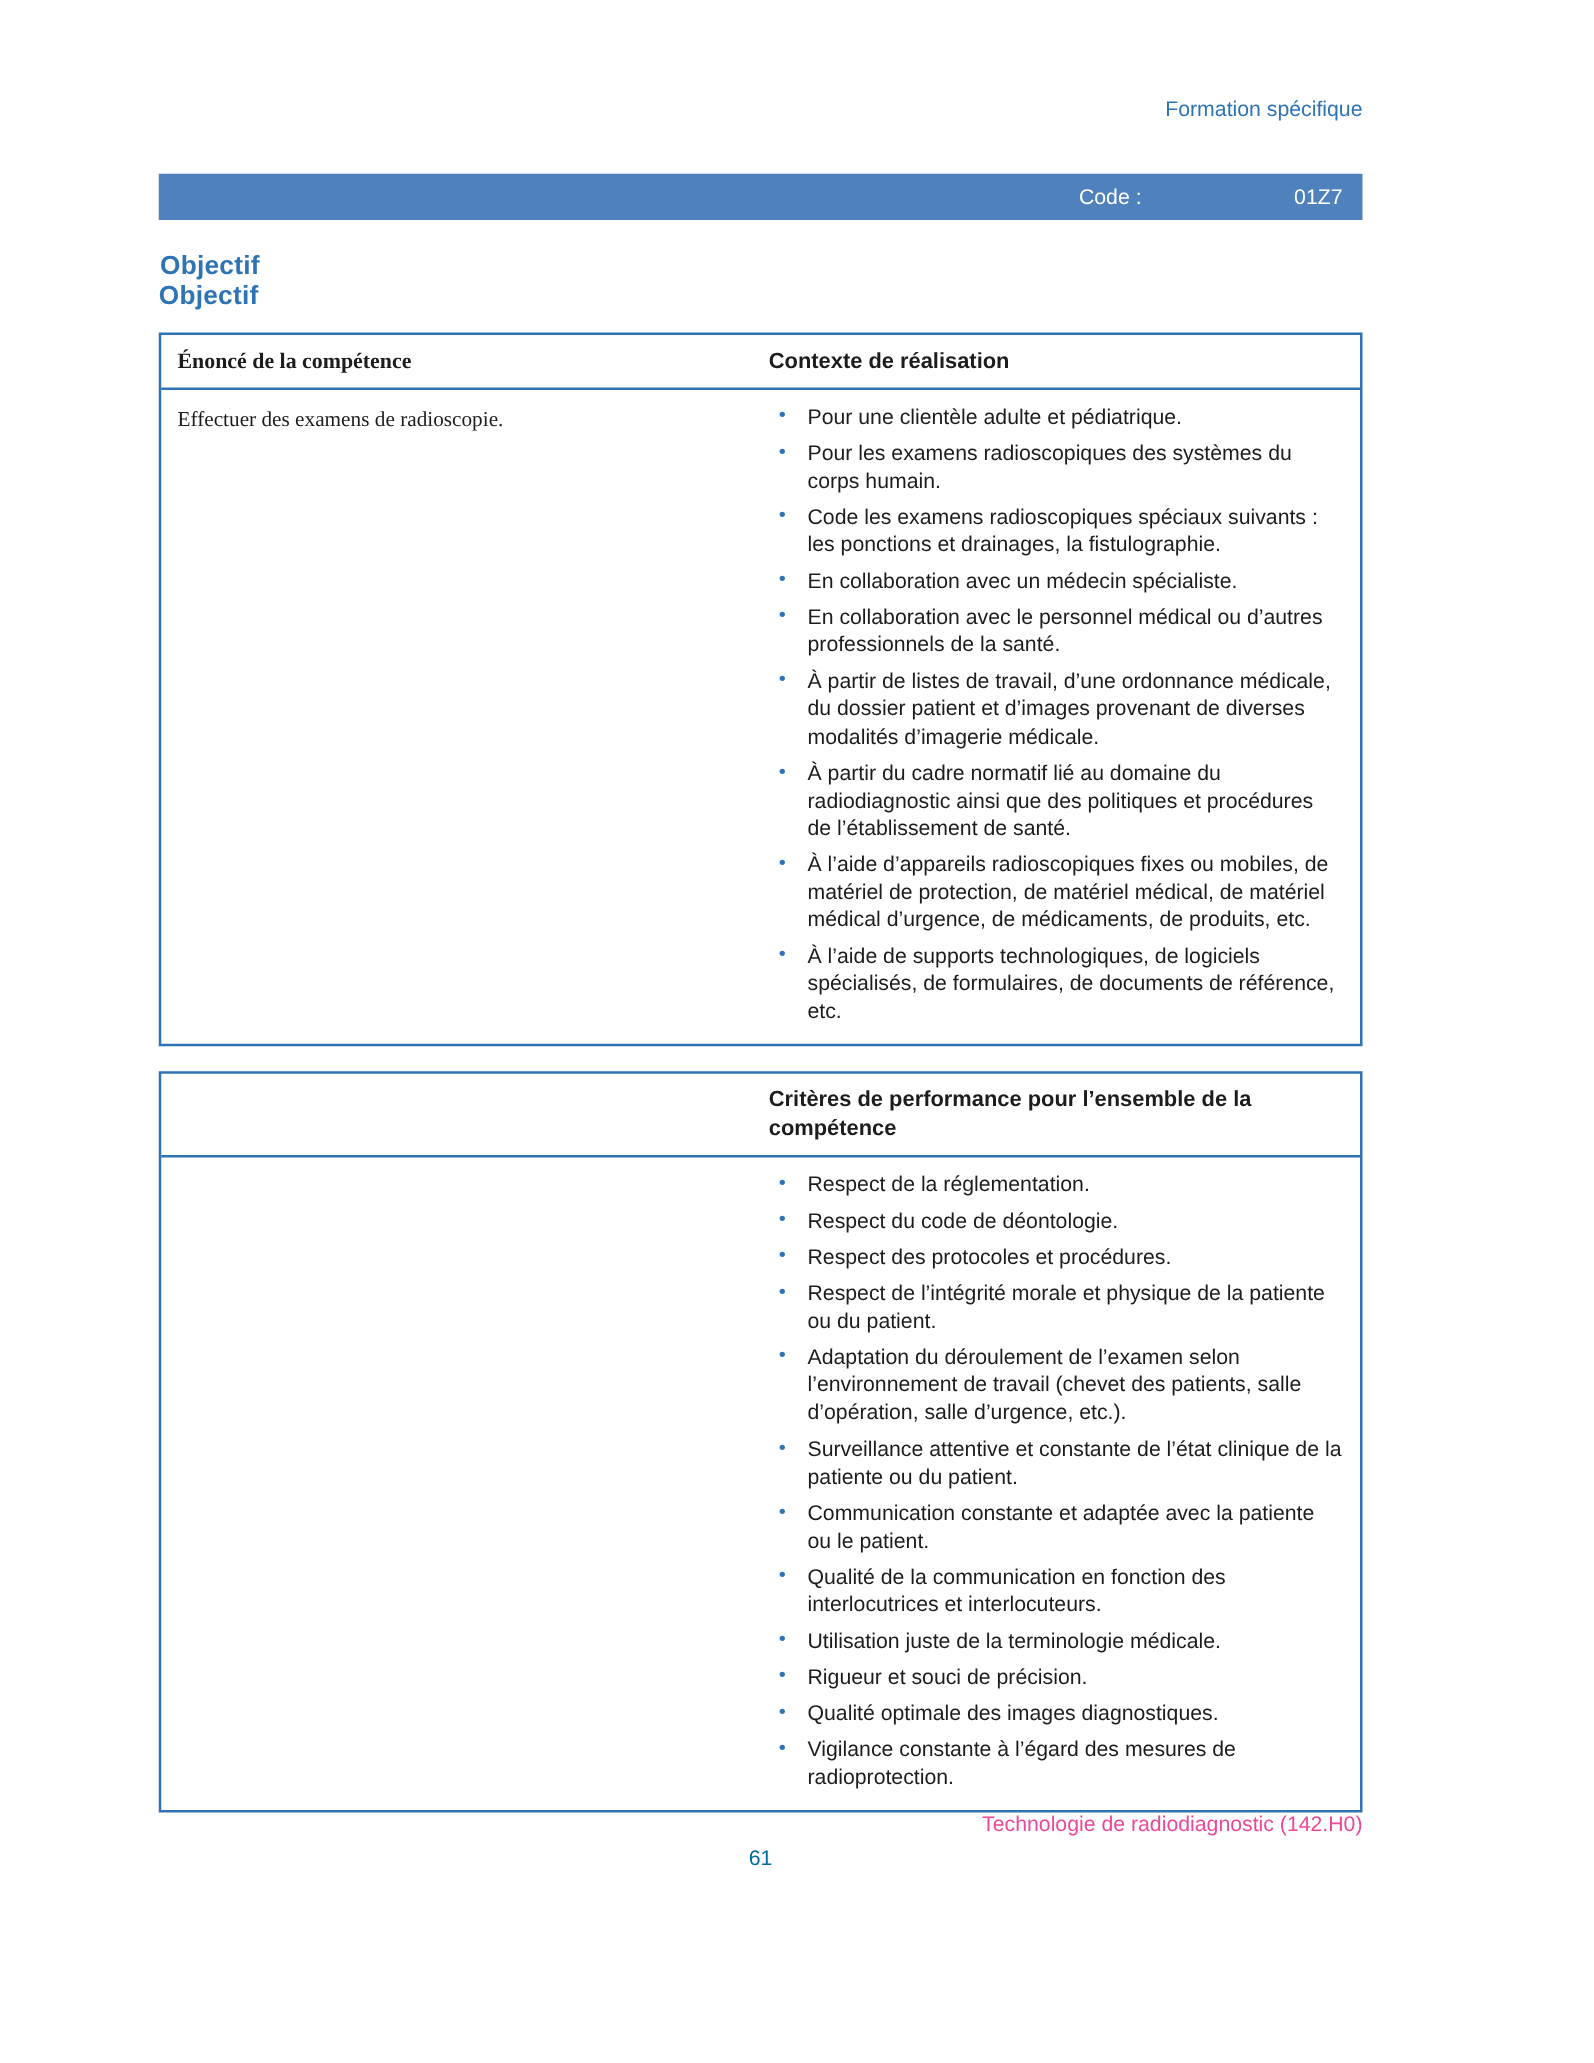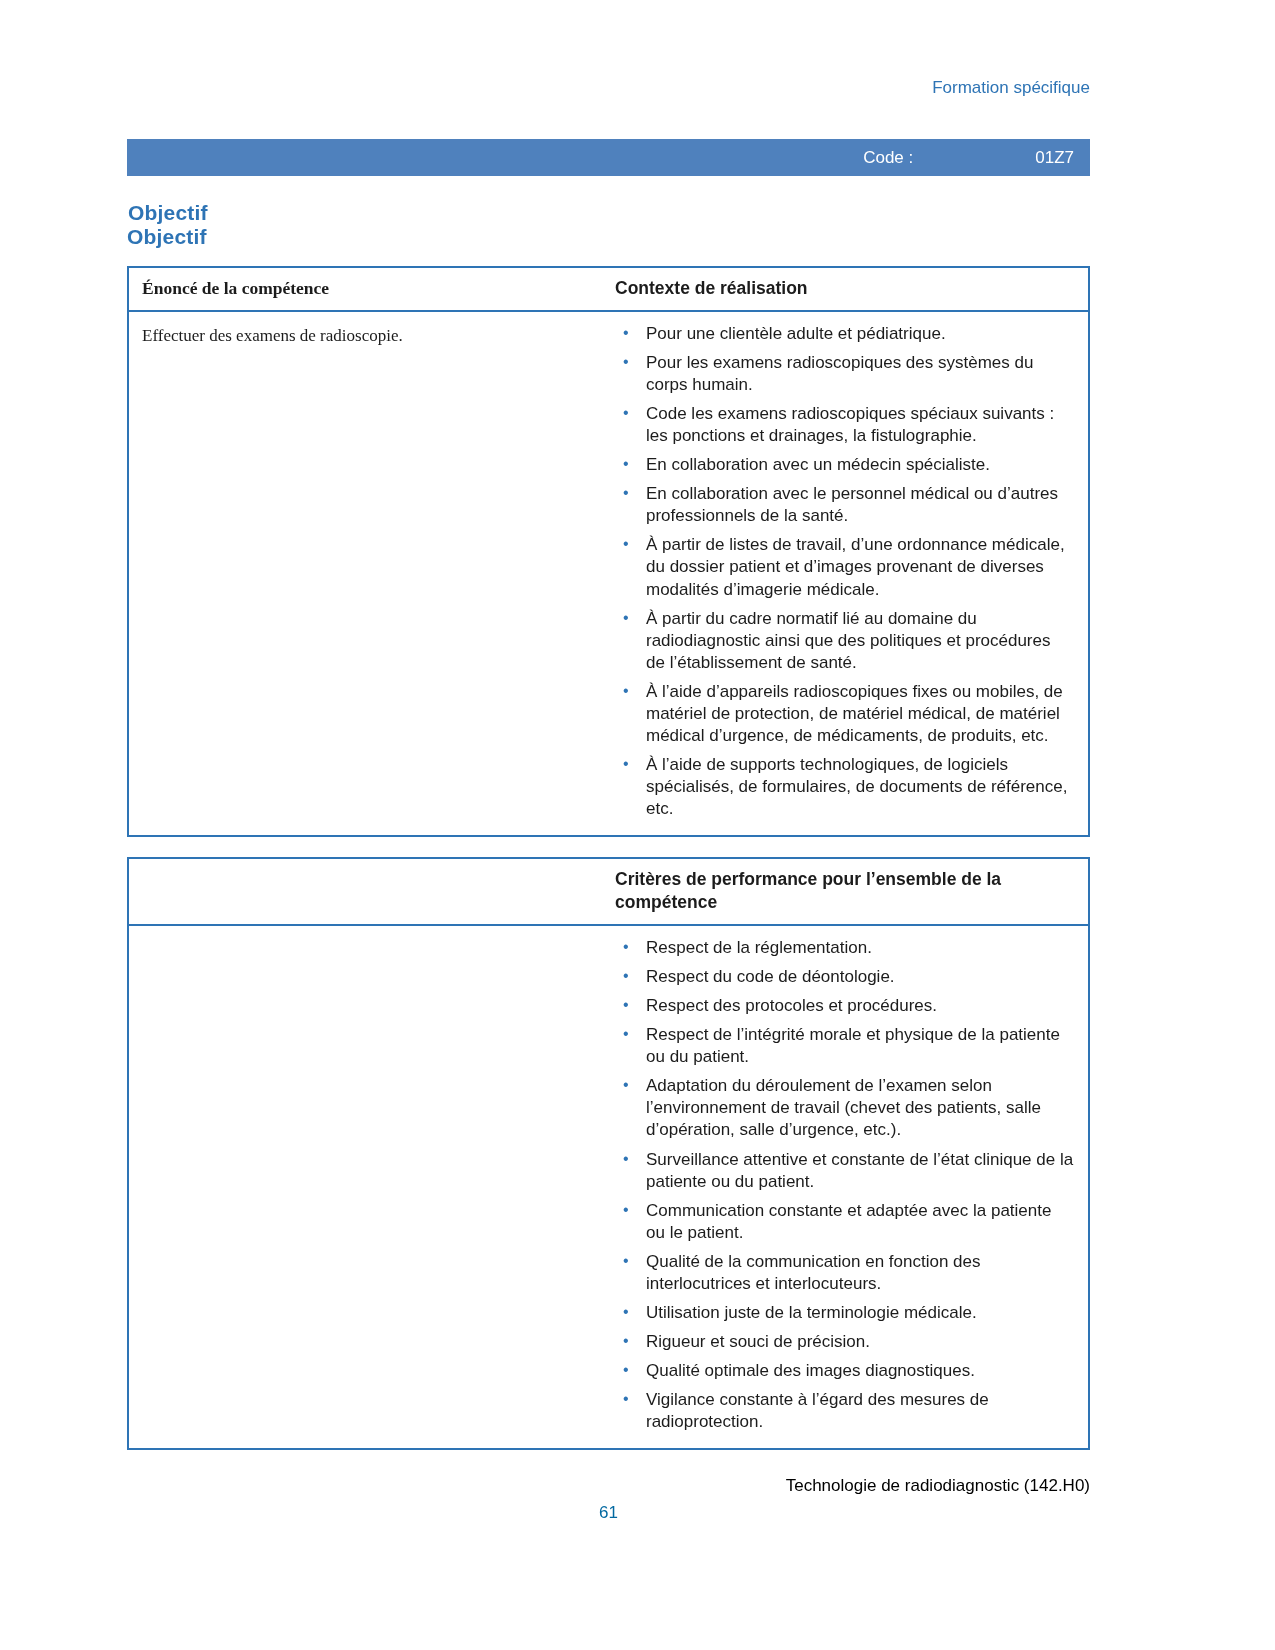--- a/index.html
+++ b/index.html
@@ -87,24 +87,23 @@
   ul.bullets li:last-child { margin-bottom: 2px; }
   .bullet-dot {
     flex-shrink: 0;
     width: 31px;
     padding-left: 8px;
     color: #2e74b5;
     font-size: 16px;
   }
   .bullet-text { flex: 1; padding-right: 2px; }
   .footer-right {
-    margin-top: 26px;
     text-align: right;
     font-size: 17px;
-    color: #000000;
+    color: #ec4899;
   }
   .page-num {
     margin-top: 7px;
     text-align: center;
     font-size: 17px;
     color: #0369a1;
   }
 </style>
 </head>
 <body>

